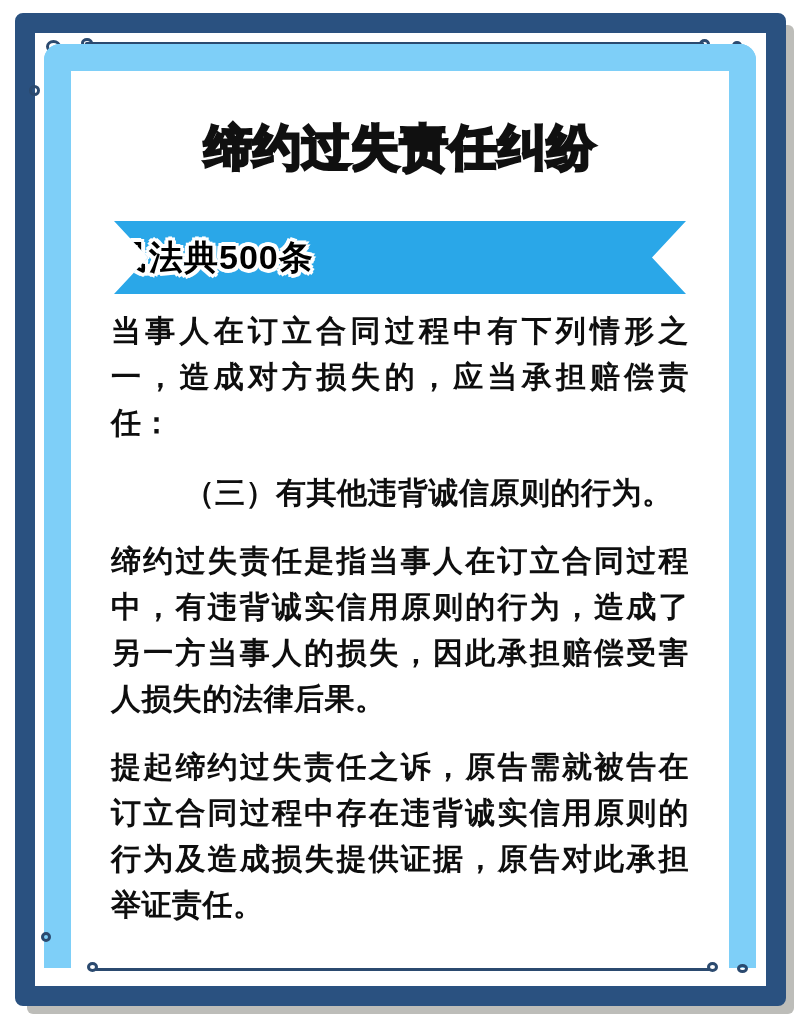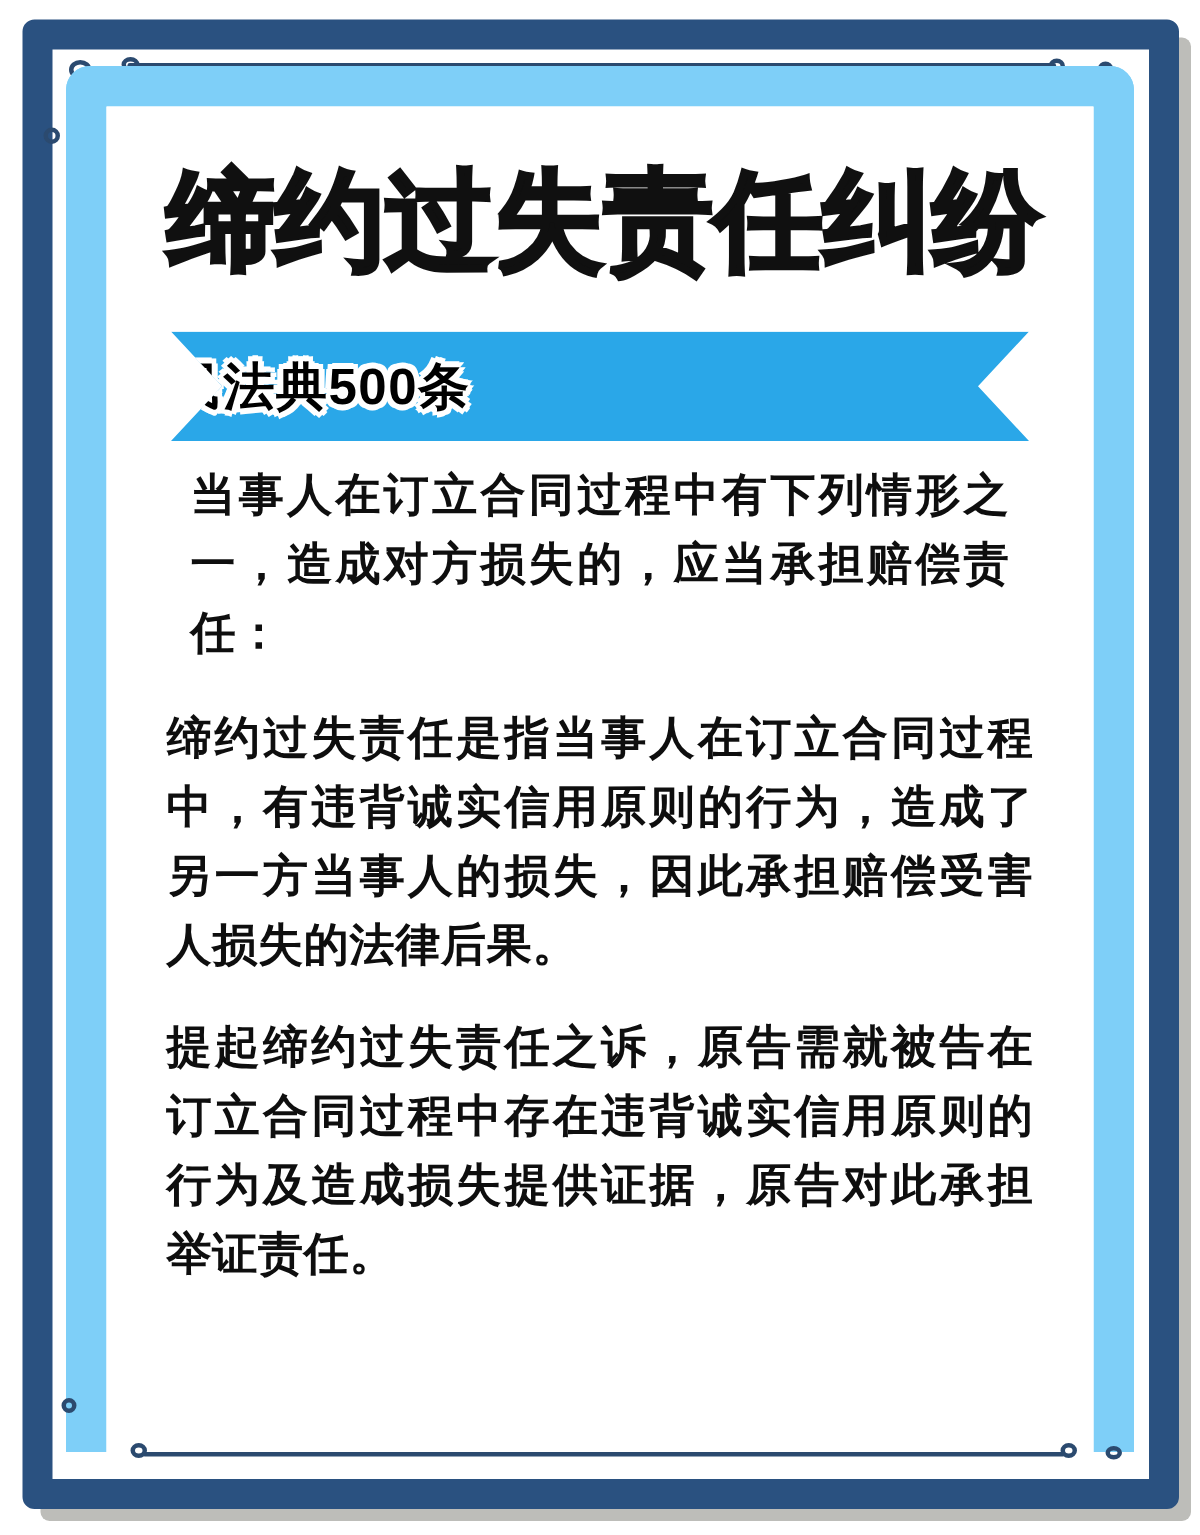--- a/index.html
+++ b/index.html
@@ -57,21 +57,21 @@
   .ring-bl-2 { width: 10px; height: 10px; left: 6px; bottom: 44px; }
   .ring-br-1 { width: 11px; height: 10px; right: 48px; bottom: 14px; }
   .ring-br-2 { width: 11px; height: 9px; right: 18px; bottom: 13px; }
 
   
   .content { padding: 0 40px; }
 
   .page-title {
     margin: 30px 0 0;
     text-align: center;
-    font-size: 72px;
+    font-size: 48px;
     line-height: 94px;
     font-weight: 900;
     color: #101010;
     -webkit-text-stroke: 3px #101010;
     letter-spacing: 1px;
     white-space: nowrap;
   }
 
   .ribbon {
     position: relative;
@@ -92,21 +92,21 @@
   }
 
   .body-text {
     font-size: 30px;
     line-height: 46px;
     font-weight: 700;
     color: #0e0e0e;
     text-align: justify;
     letter-spacing: 0.5px;
   }
-  .p-intro { margin: 14px 16px 0; }
+  .p-intro { margin: 14px 0 0; }
   .list-items { margin: 24px 0 0; }
   .list-items p { margin: 0; text-indent: 2.45em; }
   .p-definition { margin: 22px 0 0; }
   .p-proof { margin: 22px 0 0; }
 </style>
 </head>
 <body>
 
 <div class="poster">
   <div class="navy-frame">
@@ -124,20 +124,21 @@
 
           <h1 class="page-title">缔约过失责任纠纷</h1>
 
           <div class="ribbon">
             <span class="ribbon-label">民法典500条</span>
           </div>
 
           <p class="body-text p-intro">当事人在订立合同过程中有下列情形之一，造成对方损失的，应当承担赔偿责任：</p>
 
           <div class="list-items">
+            <p class="body-text">（三）有其他违背诚信原则的行为。</p>
           </div>
 
           <p class="body-text p-definition">缔约过失责任是指当事人在订立合同过程中，有违背诚实信用原则的行为，造成了另一方当事人的损失，因此承担赔偿受害人损失的法律后果。</p>
 
           <p class="body-text p-proof">提起缔约过失责任之诉，原告需就被告在订立合同过程中存在违背诚实信用原则的行为及造成损失提供证据，原告对此承担举证责任。</p>
 
         </div>
       </div>
 
       <div class="doodle doodle-line doodle-line-bottom"></div>

